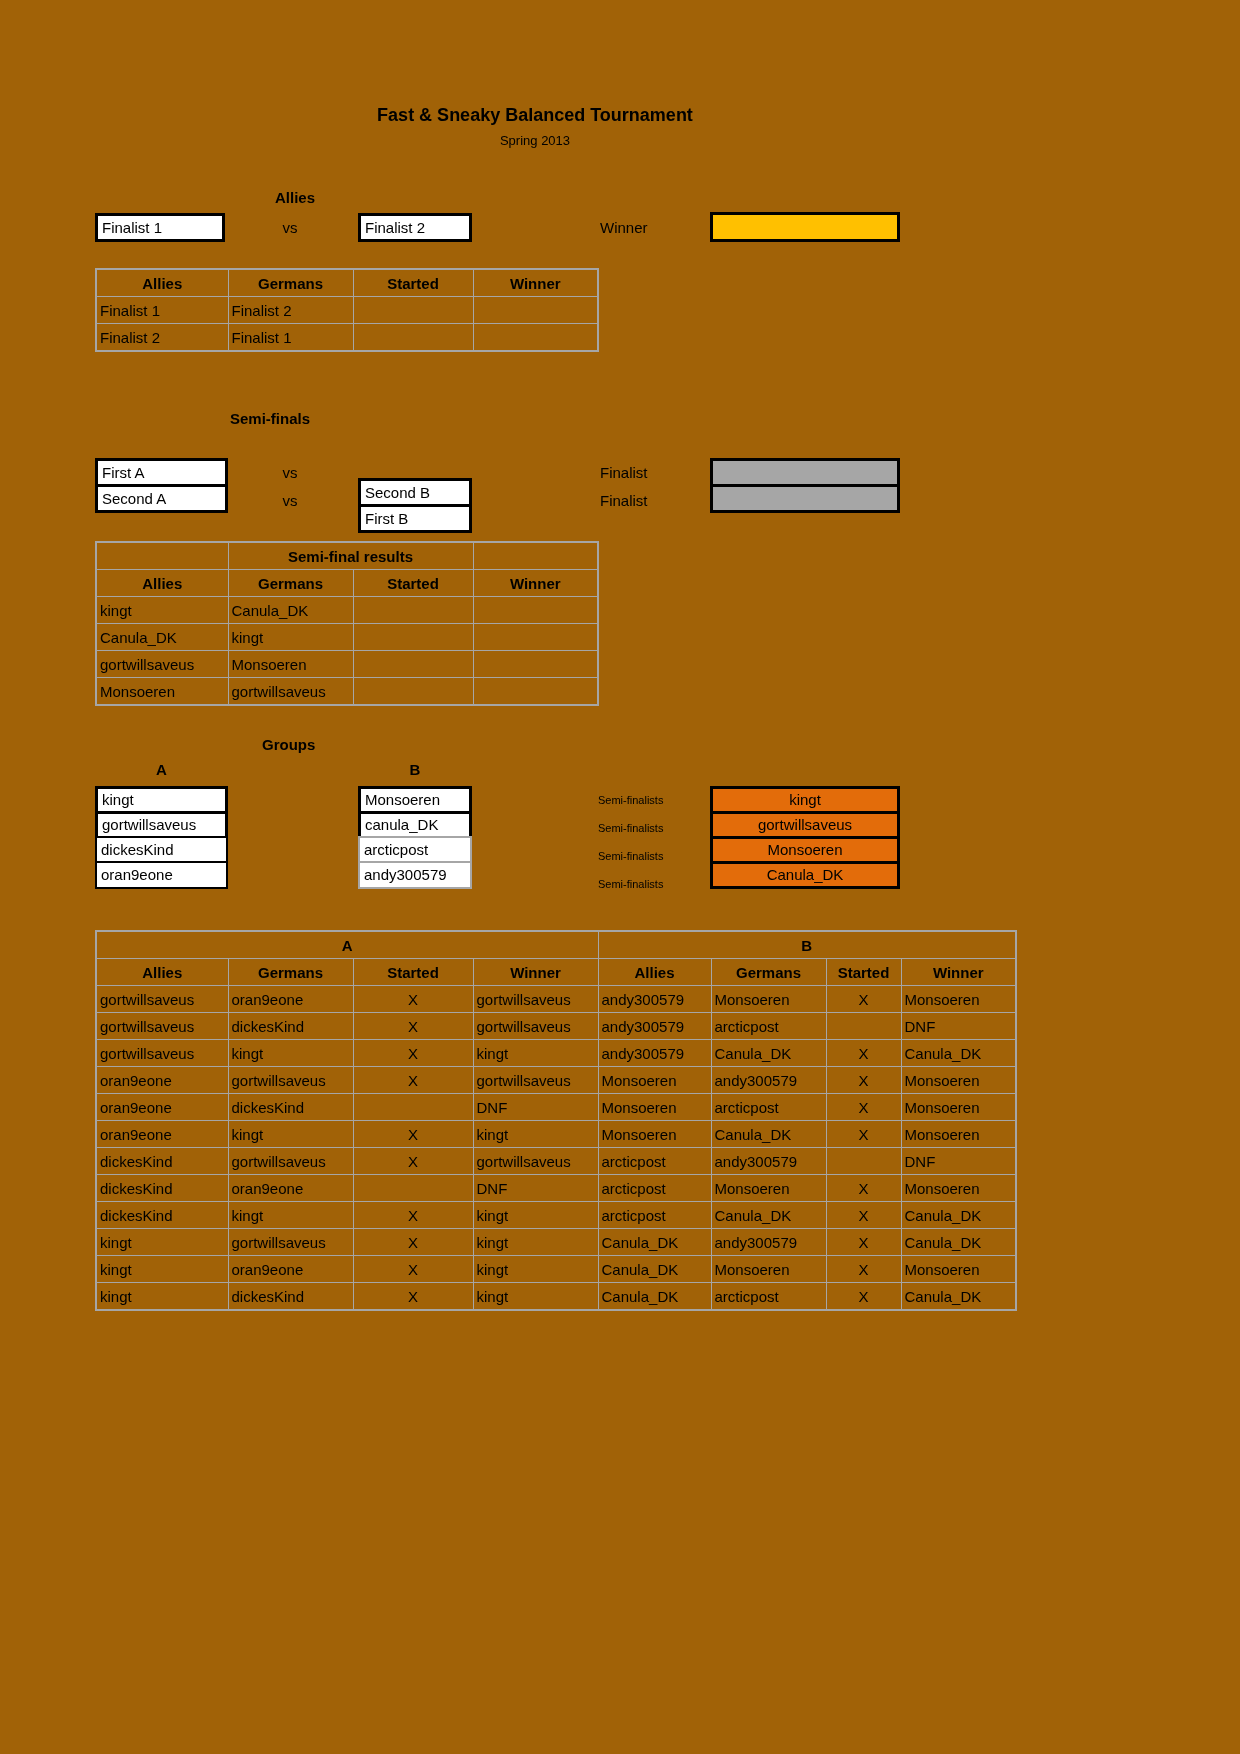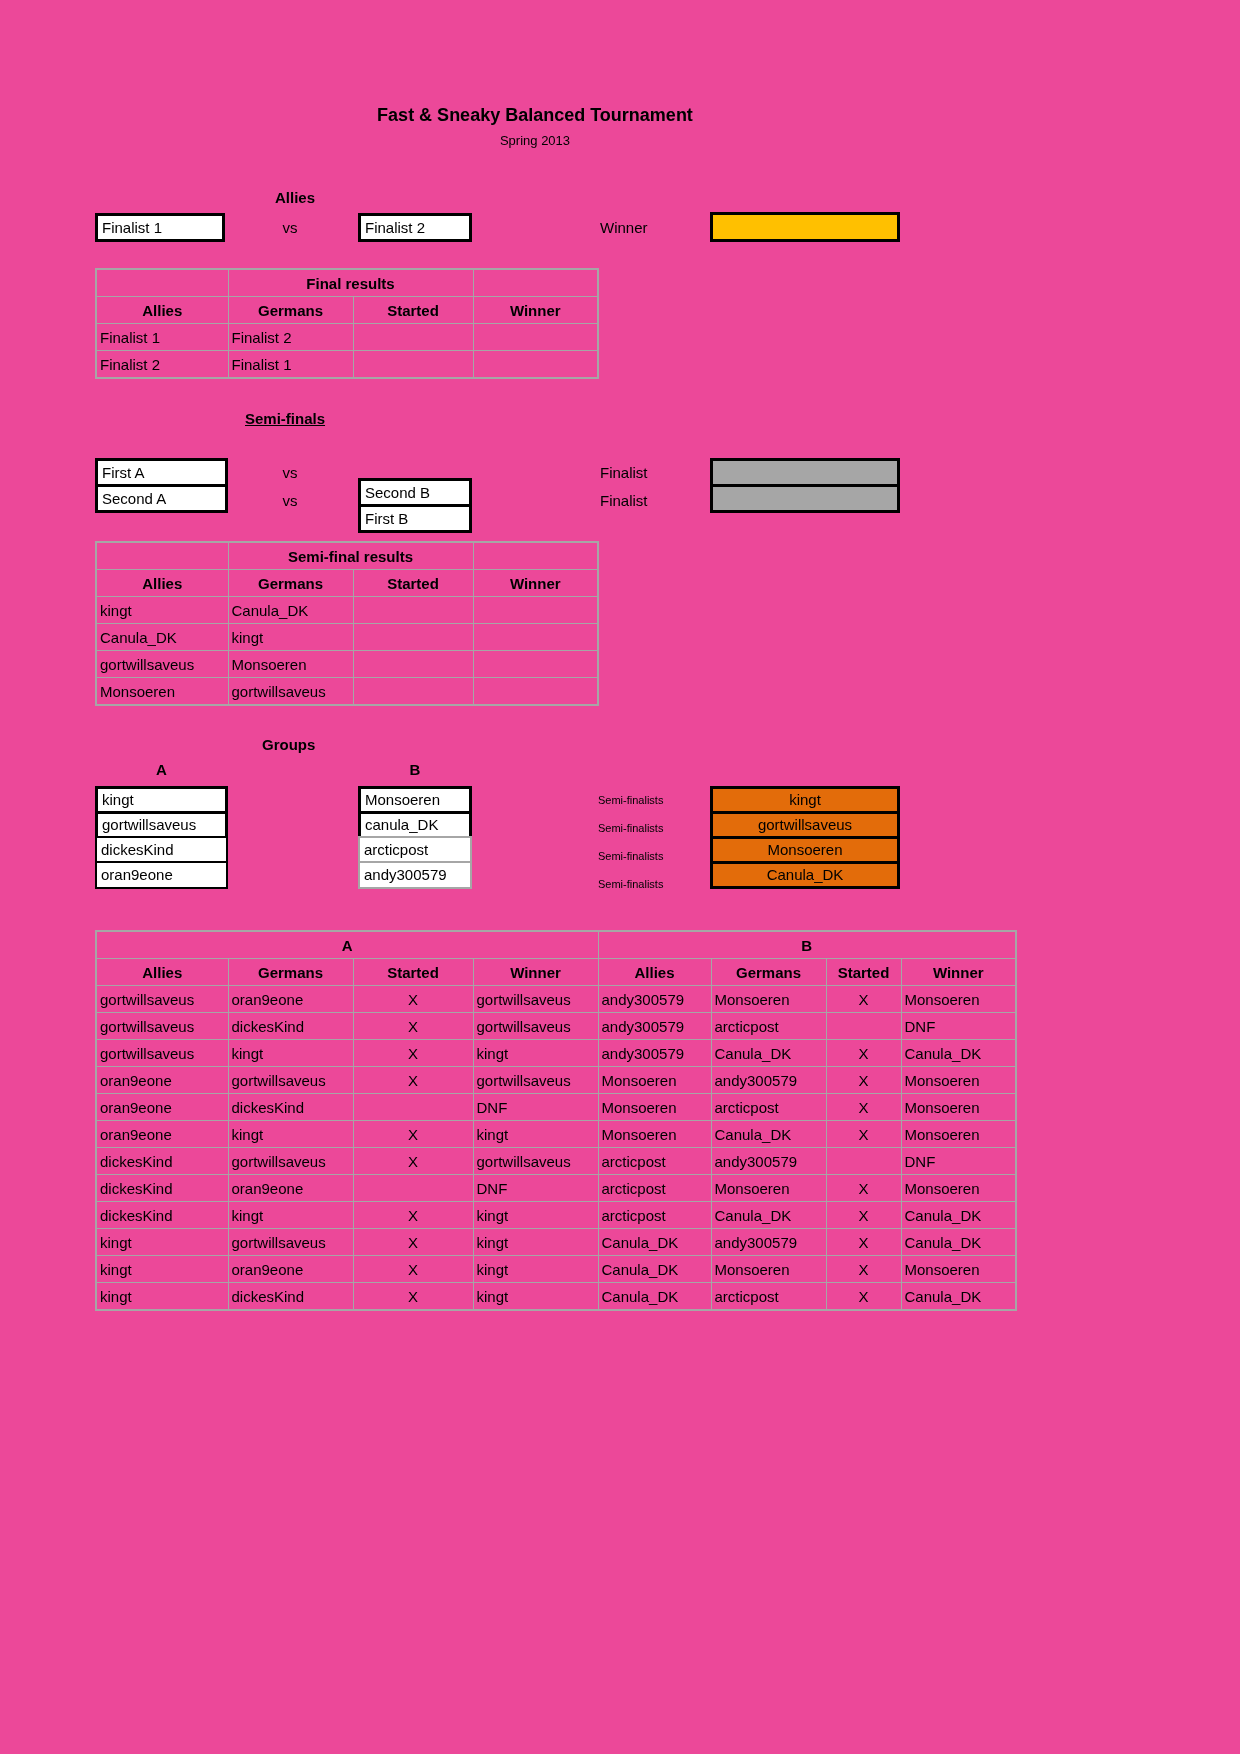--- a/index.html
+++ b/index.html
@@ -1,19 +1,19 @@
 <!DOCTYPE html>
 <html><head>
 <meta charset="utf-8">
 <style>
   html,body{margin:0;padding:0;background:#fff;}
   .page{
     position:relative;
     width:1240px;height:1754px;
-    background:#ec4899;
+    background:#a16207;
     font-family:"Liberation Sans", sans-serif;
     color:#000;
     overflow:hidden;
   }
   .abs{position:absolute;}
   .title{font-size:18px;font-weight:bold;text-align:center;}
   .subtitle{font-size:13px;text-align:center;}
   .section-heading{font-size:15px;font-weight:bold;}
   .label{font-size:15px;}
 
@@ -105,25 +105,20 @@
   <div class="abs box fill-gold" style="left:710px;top:212px;width:190px;height:30px;"></div>
 
   <table class="grid results abs" style="left:95px;top:268px;">
     <colgroup>
         <col style="width:132px">
         <col style="width:125px">
         <col style="width:120px">
         <col style="width:125px">
       </colgroup>
     <tbody>
-        <tr>
-      <td></td>
-      <th colspan="2">Final results</th>
-      <td></td>
-    </tr>
     <tr>
       <th>Allies</th>
       <th>Germans</th>
       <th>Started</th>
       <th>Winner</th>
     </tr>
     </tbody>
       <tbody>
         <tr>
           <td>Finalist 1</td>
@@ -133,21 +128,21 @@
         </tr>
         <tr>
           <td>Finalist 2</td>
           <td>Finalist 1</td>
           <td></td>
           <td></td>
         </tr>
       </tbody>
   </table>
 
-  <div class="abs section-heading" style="left:245px;top:410px;text-decoration:underline;">Semi-finals</div>
+  <div class="abs section-heading" style="left:230px;top:410px;">Semi-finals</div>
 
   <div class="abs stack" style="left:95px;top:458px;width:133px;">
     <div class="box">First A</div>
     <div class="box">Second A</div>
   </div>
   <div class="abs label" style="left:260px;top:464px;width:60px;text-align:center;">vs</div>
   <div class="abs label" style="left:260px;top:492px;width:60px;text-align:center;">vs</div>
   <div class="abs stack" style="left:358px;top:458px;width:114px;margin-top:20px;">
     <div class="box">Second B</div>
     <div class="box">First B</div>

